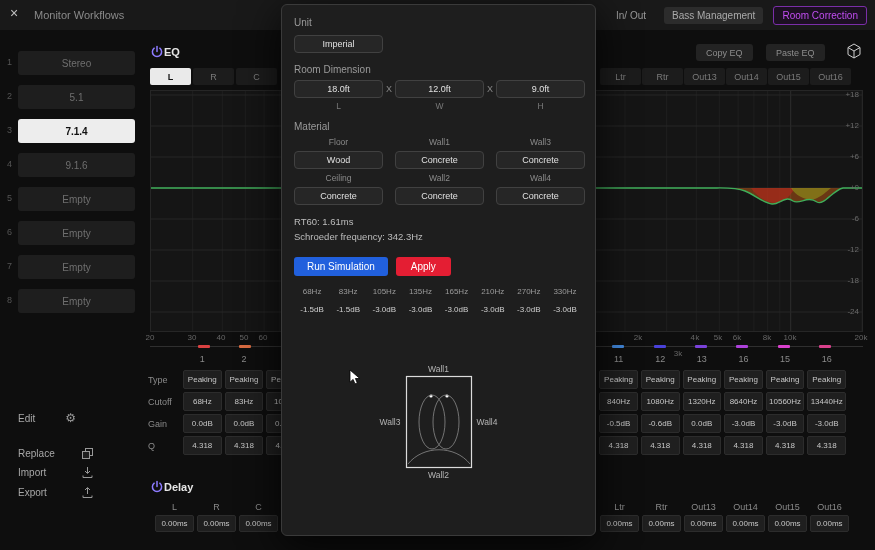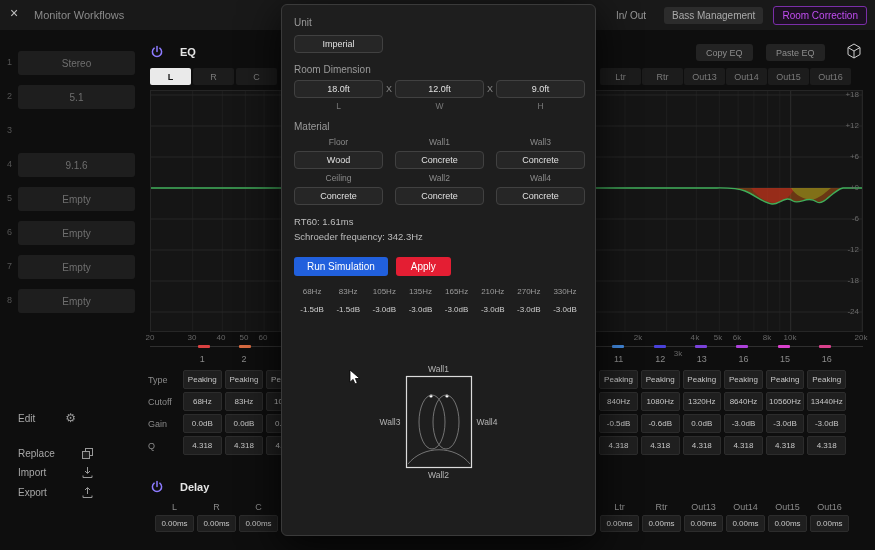--- a/index.html
+++ b/index.html
@@ -26,21 +26,21 @@
   .preset-btn.sel{background:#ededed;color:#111;font-weight:bold}
   .sb-action{position:absolute;left:18px;display:flex;justify-content:space-between;align-items:center;
              font-size:10px;color:#a8a8a8}
   .sb-action .gear{font-size:12px;color:#999}
   #act-edit{top:411px;width:58px}
   #act-replace{top:448px;width:75px}
   #act-import{top:467px;width:75px}
   #act-export{top:487px;width:75px}
 
   
-  .sec-head{position:absolute;display:flex;align-items:center;gap:16px;height:16px}
+  .sec-head{position:absolute;display:flex;align-items:center;gap:0;height:16px}
   #eq-head{left:150px;top:44px}
   #delay-head{left:150px;top:479px}
   .sec-title{font-size:11px;color:#e6e6e6;font-weight:bold}
   .copy-btn{position:absolute;top:44px;height:17px;background:#232323;border:none;border-radius:3px;
             color:#8d8d8d;font-size:9px;padding:0 10px}
   #copy-eq{left:696px}
   #paste-eq{left:766px}
   .cube{position:absolute;left:845px;top:42px}
 
   .chtabs{position:absolute;top:68px;height:17px;display:flex;gap:2px}
@@ -123,20 +123,21 @@
       <div class="preset-row">
         <span class="preset-num">1</span>
         <button class="preset-btn">Stereo</button>
       </div>
       <div class="preset-row">
         <span class="preset-num">2</span>
         <button class="preset-btn">5.1</button>
       </div>
       <div class="preset-row">
         <span class="preset-num">3</span>
+        <button class="preset-btn sel">7.1.4</button>
       </div>
       <div class="preset-row">
         <span class="preset-num">4</span>
         <button class="preset-btn">9.1.6</button>
       </div>
       <div class="preset-row">
         <span class="preset-num">5</span>
         <button class="preset-btn">Empty</button>
       </div>
       <div class="preset-row">

